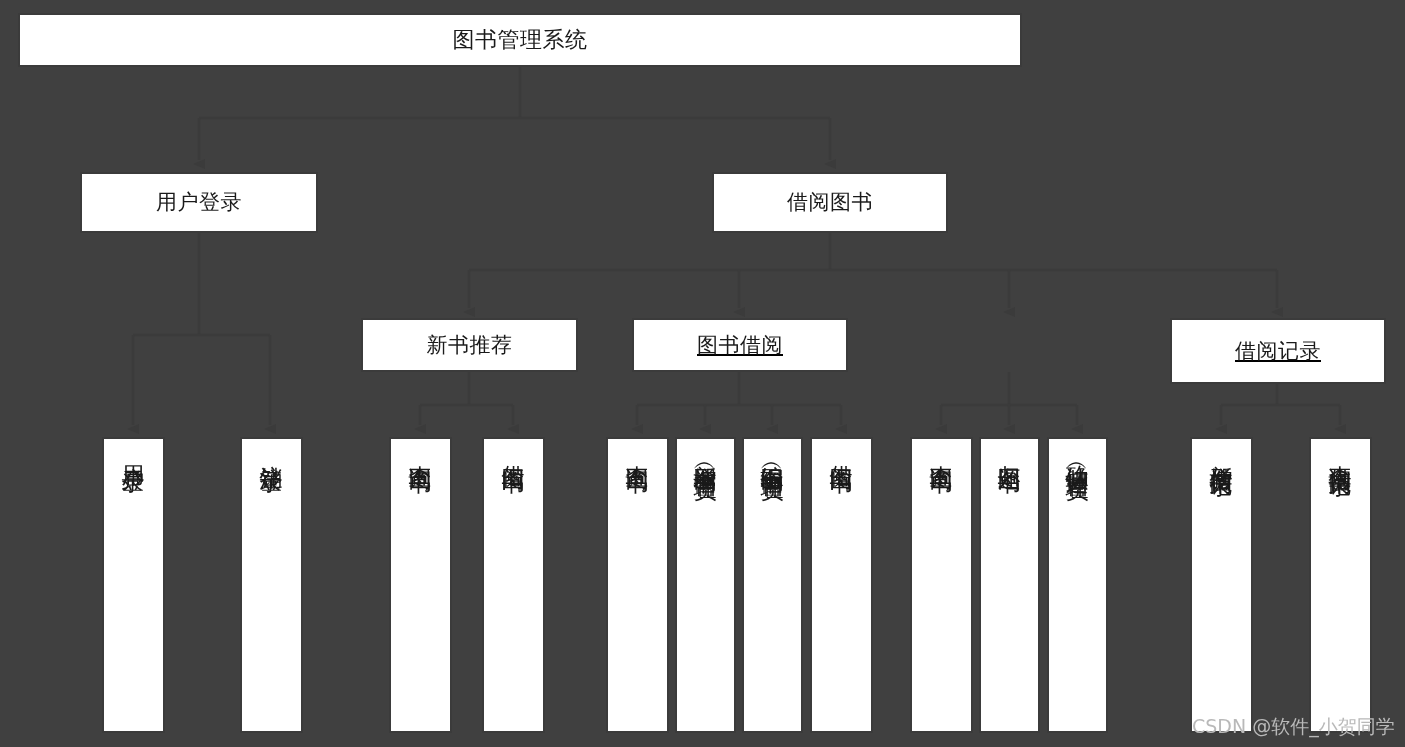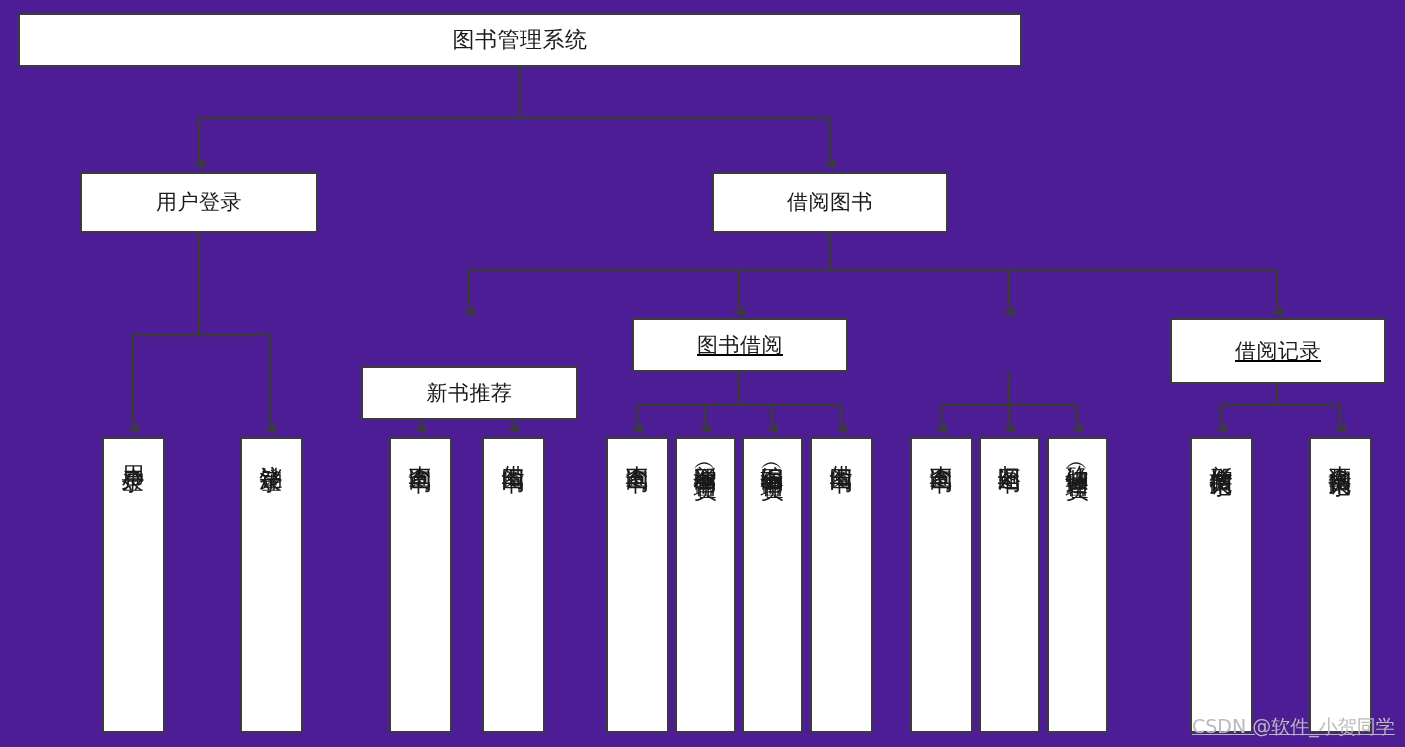--- a/index.html
+++ b/index.html
@@ -7,21 +7,21 @@
     padding: 0;
     background: #ffffff;
   }
   body {
     font-family: "DejaVu Sans", "Liberation Sans", sans-serif;
   }
   #canvas {
     position: relative;
     width: 1405px;
     height: 747px;
-    background: #4c1d95;
+    background: #404040;
     overflow: hidden;
   }
   #edges {
     position: absolute;
     left: 0;
     top: 0;
     width: 1405px;
     height: 747px;
     pointer-events: none;
   }
@@ -61,21 +61,20 @@
     font-size: 23px;
     line-height: 1.05;
     letter-spacing: 2px;
   }
   .watermark {
     position: absolute;
     color: #b9b9b9;
     font-size: 19px;
     white-space: nowrap;
     user-select: none;
-    text-decoration: underline;
   }
 </style>
 </head>
 <body>
 
 <div id="canvas">
 
   <svg id="edges" viewBox="0 0 1405 747" xmlns="http://www.w3.org/2000/svg">
     <defs>
       <marker id="arrow" markerWidth="10" markerHeight="12" refX="1" refY="6" orient="auto" markerUnits="userSpaceOnUse">
@@ -130,21 +129,21 @@
     <span class="label">图书管理系统</span>
   </div>
 
   <div class="node horiz" style="left:80px; top:172px; width:238px; height:61px;">
     <span class="label">用户登录</span>
   </div>
   <div class="node horiz" style="left:712px; top:172px; width:236px; height:61px;">
     <span class="label">借阅图书</span>
   </div>
 
-  <div class="node horiz" style="left:361px; top:318px; width:217px; height:54px;margin-top:48px;">
+  <div class="node horiz" style="left:361px; top:318px; width:217px; height:54px;">
     <span class="label">新书推荐</span>
   </div>
   <div class="node horiz" style="left:632px; top:318px; width:216px; height:54px;text-decoration:underline;">
     <span class="label">图书借阅</span>
   </div>
   <div class="node horiz" style="left:1170px; top:318px; width:216px; height:66px;text-decoration:underline;">
     <span class="label">借阅记录</span>
   </div>
 
   <div class="node vert" style="left:102px; top:437px; width:63px; height:296px;">

